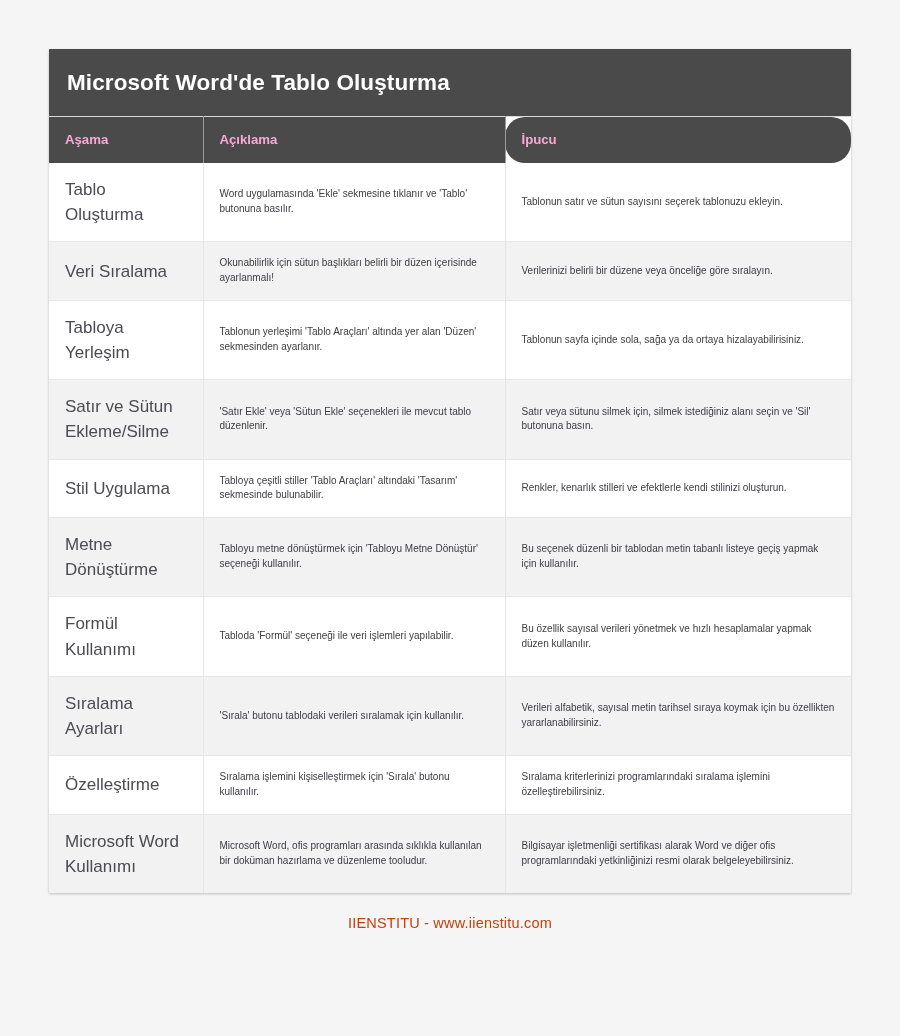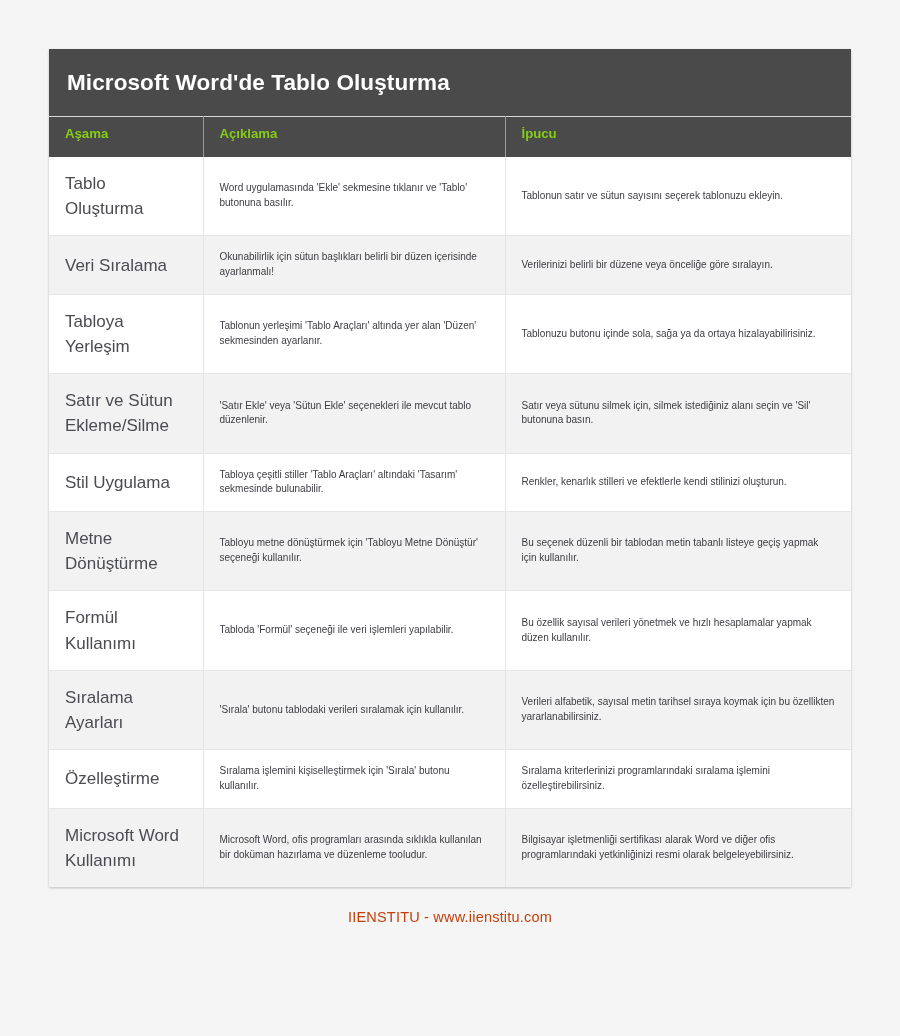--- a/index.html
+++ b/index.html
@@ -37,30 +37,30 @@
     background: #4a4a4a;
     color: #ffffff;
     font-size: 22.5px;
     font-weight: bold;
     text-align: left;
     padding: 21px 18px 20px 18px;
     letter-spacing: 0.1px;
   }
   thead th {
     background: #4a4a4a;
-    color: #84cc16;
+    color: #f9a8d4;
     font-size: 13.2px;
     font-weight: bold;
     text-align: left;
-    padding: 9px 16px 16px 16px;
+    padding: 15px 16px 16px 16px;
     border-right: 1px solid #9a9a9a;
     border-top: 1px solid #d8d8d8;
     vertical-align: middle;
   }
-  thead th:last-child { border-right: none; }
+  thead th:last-child { border-right: none; border-radius: 20px; }
   col.c1 { width: 154px; }
   col.c2 { width: 302px; }
   col.c3 { width: 346px; }
 
   tbody td {
     font-size: 10px;
     line-height: 1.48;
     color: #3c3c42;
     padding: 14px 16px 14px 16px;
     border-right: 1px solid #e6e6e6;
@@ -109,21 +109,21 @@
           <td>Tablonun satır ve sütun sayısını seçerek tablonuzu ekleyin.</td>
         </tr>
         <tr>
           <td class="stage">Veri Sıralama</td>
           <td>Okunabilirlik için sütun başlıkları belirli bir düzen içerisinde ayarlanmalı!</td>
           <td>Verilerinizi belirli bir düzene veya önceliğe göre sıralayın.</td>
         </tr>
         <tr>
           <td class="stage">Tabloya Yerleşim</td>
           <td>Tablonun yerleşimi 'Tablo Araçları' altında yer alan 'Düzen' sekmesinden ayarlanır.</td>
-          <td>Tablonuzu butonu içinde sola, sağa ya da ortaya hizalayabilirisiniz.</td>
+          <td>Tablonun sayfa içinde sola, sağa ya da ortaya hizalayabilirisiniz.</td>
         </tr>
         <tr>
           <td class="stage">Satır ve Sütun Ekleme/Silme</td>
           <td>'Satır Ekle' veya 'Sütun Ekle' seçenekleri ile mevcut tablo düzenlenir.</td>
           <td>Satır veya sütunu silmek için, silmek istediğiniz alanı seçin ve 'Sil' butonuna basın.</td>
         </tr>
         <tr>
           <td class="stage">Stil Uygulama</td>
           <td>Tabloya çeşitli stiller 'Tablo Araçları' altındaki 'Tasarım' sekmesinde bulunabilir.</td>
           <td>Renkler, kenarlık stilleri ve efektlerle kendi stilinizi oluşturun.</td>

